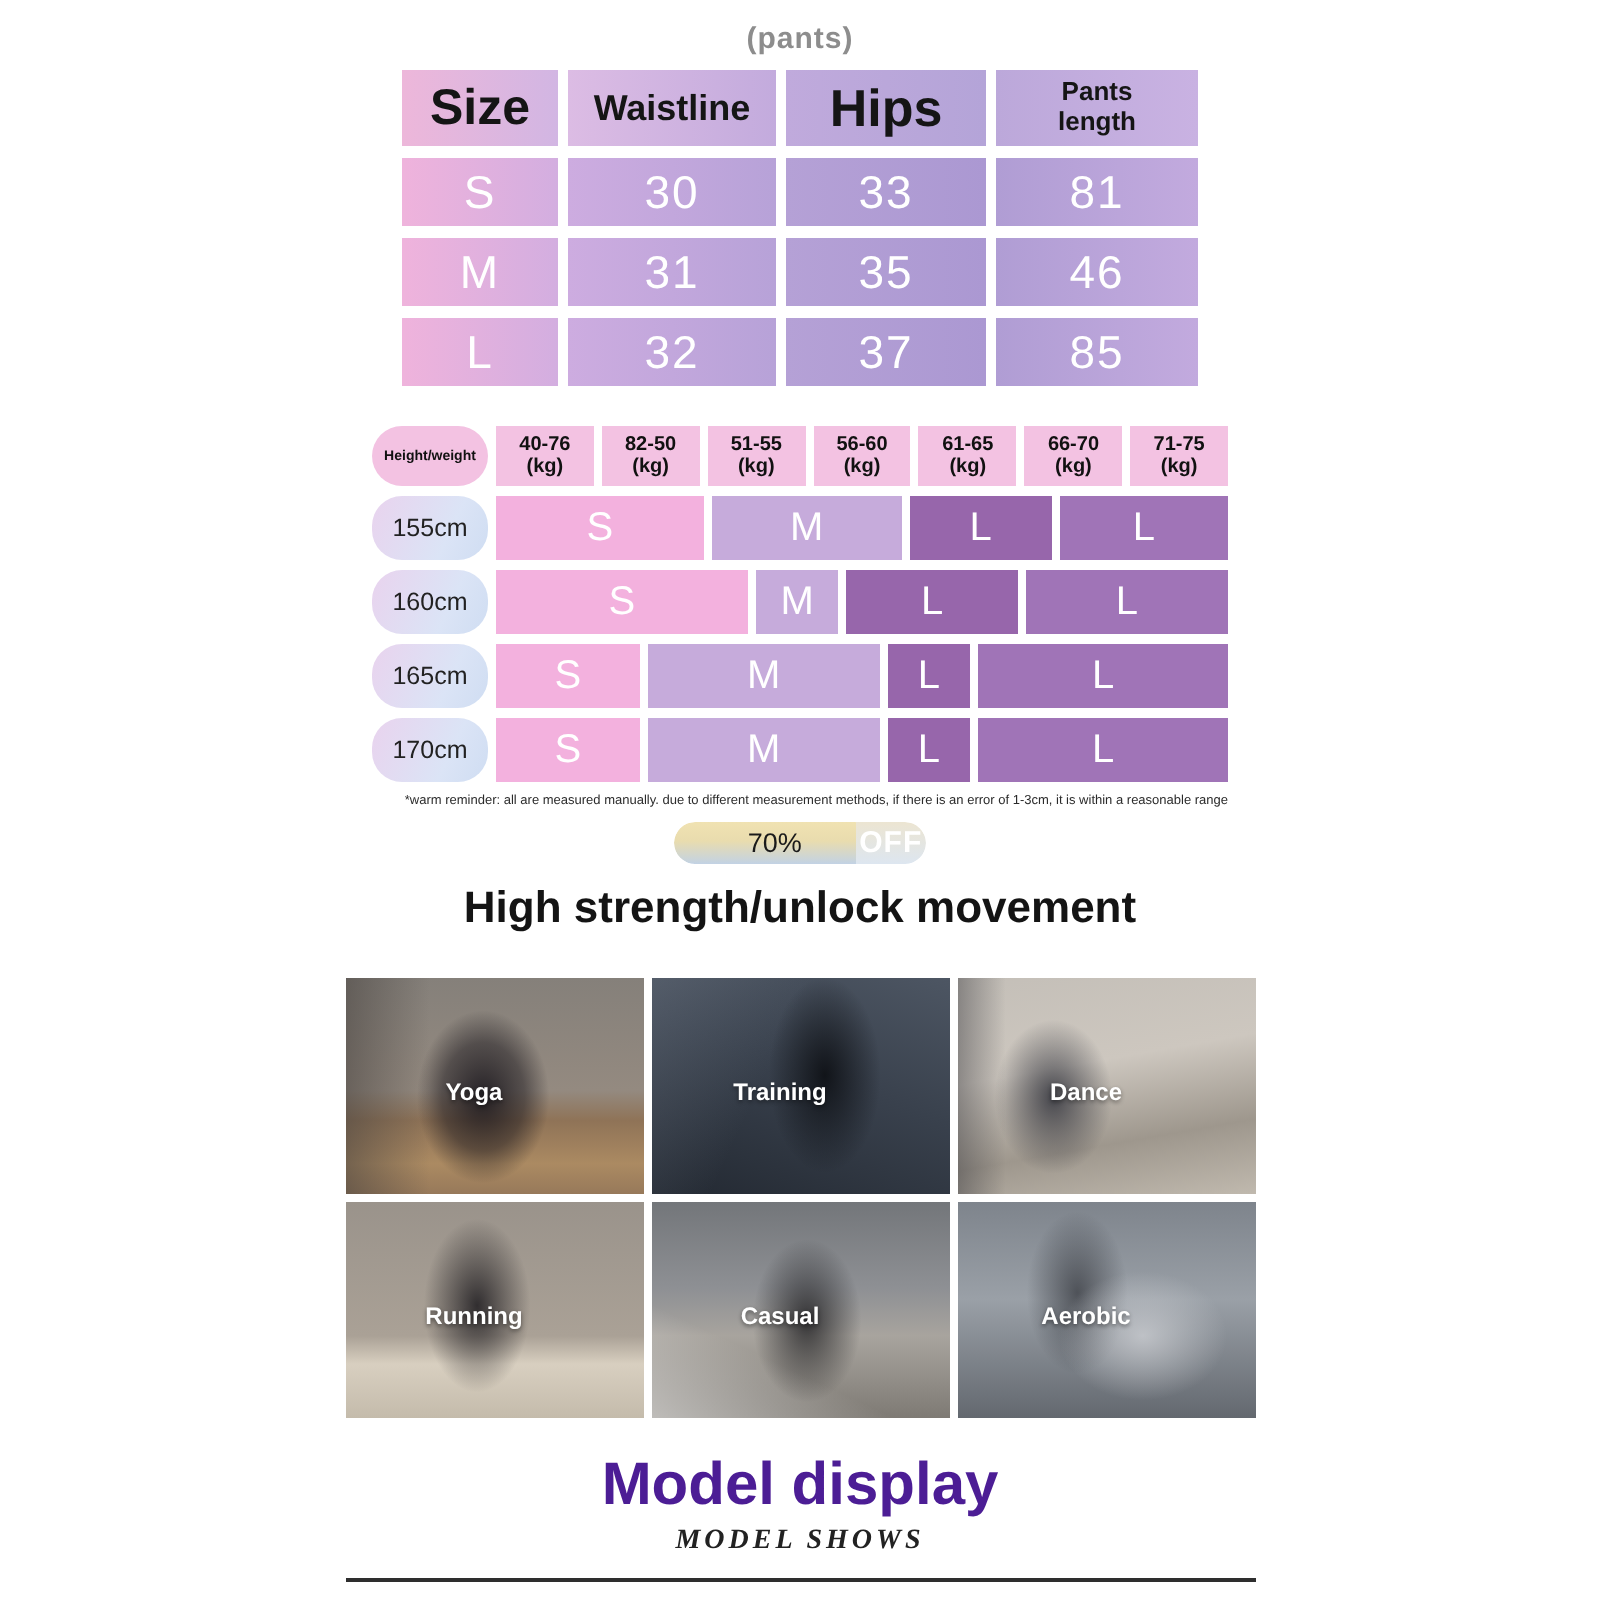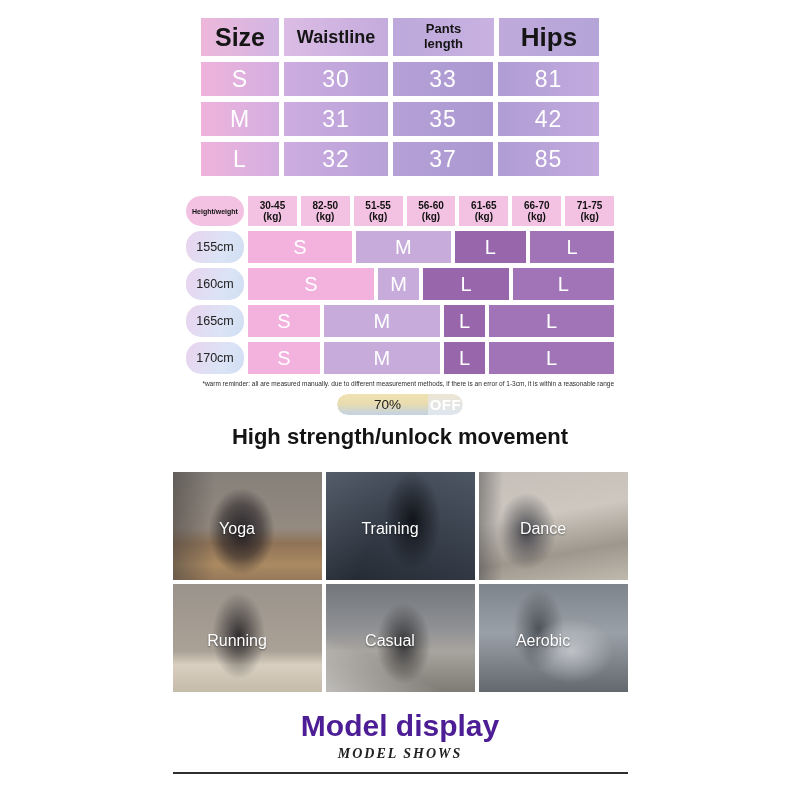--- a/index.html
+++ b/index.html
@@ -53,21 +53,21 @@
   .promo { width: 126px; height: 21px; margin: 7px auto 0 auto; border-radius: 11px; display: flex; overflow: hidden; }
   .promo-fill { width: 80%; display: flex; align-items: center; justify-content: center; font-size: 13.5px; color: #1a1a1a; background: linear-gradient(180deg,#f0e2b2 0%,#e9dcae 45%,#c2d2e4 100%); border-radius: 11px; }
   .promo-off { flex: 1; display: flex; align-items: center; justify-content: center; color: #ffffff; font-weight: bold; font-size: 15px; letter-spacing: .5px; background: linear-gradient(180deg,#ece5d2 0%,#dde6f0 100%); border-radius: 0 11px 11px 0; margin-left: -10px; }
 
   
   .section-heading { text-align: center; font-size: 22px; font-weight: bold; color: #141414; margin-top: 9px; }
 
   
   .gallery { width: 455px; margin: 22px auto 0 auto; display: grid; grid-template-columns: repeat(3, 1fr); gap: 4px; }
   .tile { height: 108px; display: flex; align-items: center; justify-content: center; }
-  .tile .lbl { color: #fff; font-weight: normal; font-size: 16px; text-shadow: 0 1px 2px rgba(0,0,0,.45); transform: translate(-10px, 3px); }
+  .tile .lbl { color: #fff; font-weight: bold; font-size: 12px; text-shadow: 0 1px 2px rgba(0,0,0,.45); transform: translate(-10px, 3px); }
   .scene-yoga { background:
     radial-gradient(ellipse 46px 60px at 46% 55%, rgba(25,22,28,.9) 0%, rgba(25,22,28,.5) 45%, rgba(25,22,28,0) 72%),
     linear-gradient(90deg, rgba(70,65,62,.55) 0%, rgba(70,65,62,0) 28%),
     linear-gradient(180deg,#85807a 0%,#948a80 52%,#8f7357 66%,#ab8a62 86%,#97795a 100%); }
   .scene-training { background:
     radial-gradient(ellipse 40px 70px at 58% 45%, rgba(10,12,16,.85), rgba(10,12,16,0) 70%),
     linear-gradient(115deg, rgba(150,160,175,.25) 0%, rgba(150,160,175,0) 40%),
     linear-gradient(200deg,#4d5663 0%,#39414d 45%,#232932 100%); }
   .scene-dance { background:
     radial-gradient(ellipse 42px 55px at 32% 55%, rgba(40,42,52,.8), rgba(40,42,52,0) 70%),
@@ -88,61 +88,62 @@
   
   .footer-title { text-align: center; font-size: 30px; font-weight: bold; color: #4c1d95; margin-top: 17px; }
   .footer-subtitle { text-align: center; font-family: "Liberation Serif", serif; font-style: italic; font-weight: bold; font-size: 14px; letter-spacing: 2px; color: #222; margin-top: 3px; }
   .footer-rule { width: 455px; margin: 10px auto 0 auto; border-top: 2px solid #2e2e2e; }
 </style>
 </head>
 <body>
 
 <div class="page">
 
+  <div class="top-label">(pants)</div>
 
   <div class="size-table">
       <div class="st-row">
         <div class="st-cell st-head col0">
           <span class="hl hl0">Size</span>
         </div>
         <div class="st-cell st-head col1">
           <span class="hl hl1">Waistline</span>
         </div>
+        <div class="st-cell st-head col2">
+          <span class="hl hl2">Hips</span>
+        </div>
         <div class="st-cell st-head col3">
           <span class="hl hl3">Pants length</span>
-        </div>
-        <div class="st-cell st-head col2">
-          <span class="hl hl2">Hips</span>
         </div>
       </div>
       <div class="st-row">
         <div class="st-cell st-body col0">S</div>
         <div class="st-cell st-body col1">30</div>
         <div class="st-cell st-body col2">33</div>
         <div class="st-cell st-body col3">81</div>
       </div>
       <div class="st-row">
         <div class="st-cell st-body col0">M</div>
         <div class="st-cell st-body col1">31</div>
         <div class="st-cell st-body col2">35</div>
-        <div class="st-cell st-body col3">42</div>
+        <div class="st-cell st-body col3">46</div>
       </div>
       <div class="st-row">
         <div class="st-cell st-body col0">L</div>
         <div class="st-cell st-body col1">32</div>
         <div class="st-cell st-body col2">37</div>
         <div class="st-cell st-body col3">85</div>
       </div>
     </div>
 
   <div class="fit-table">
       <div class="ft-row">
         <div class="ft-corner">Height/weight</div>
         <div class="ft-whead">
-          <span class="wv">30-45</span>
+          <span class="wv">40-76</span>
           <span class="wu">(kg)</span>
         </div>
         <div class="ft-whead">
           <span class="wv">82-50</span>
           <span class="wu">(kg)</span>
         </div>
         <div class="ft-whead">
           <span class="wv">51-55</span>
           <span class="wu">(kg)</span>
         </div>

